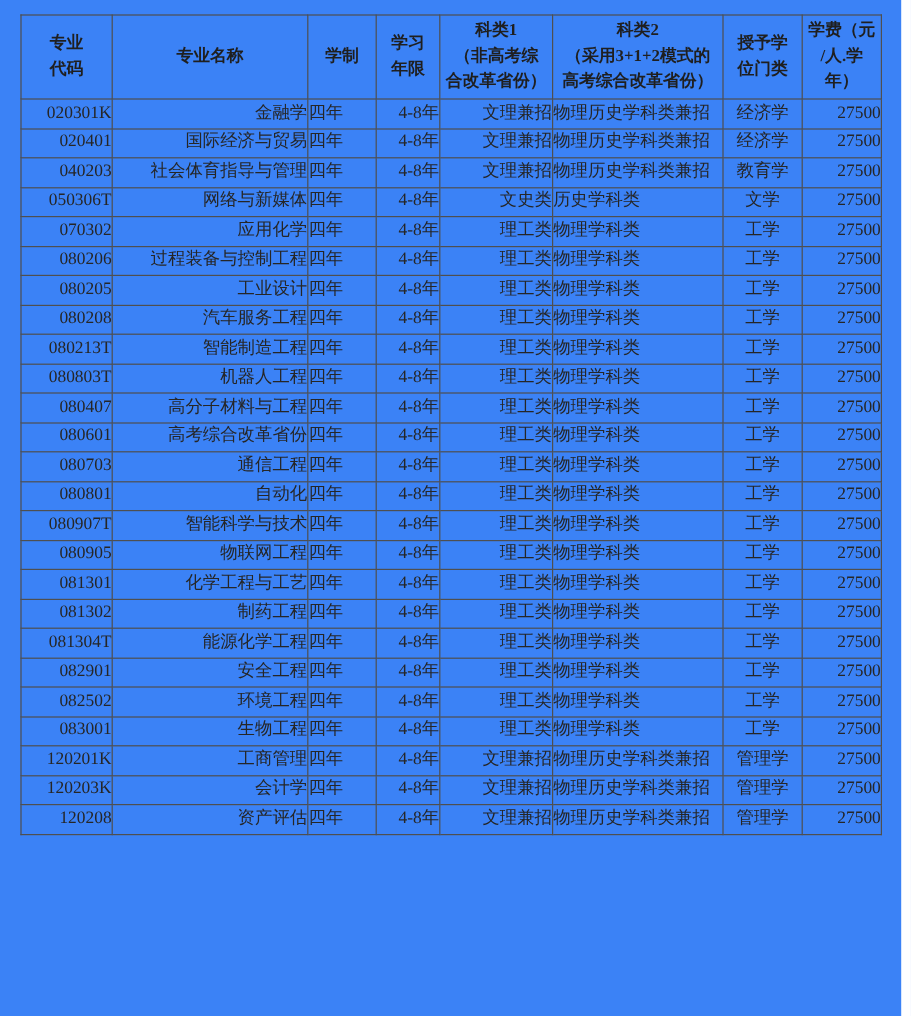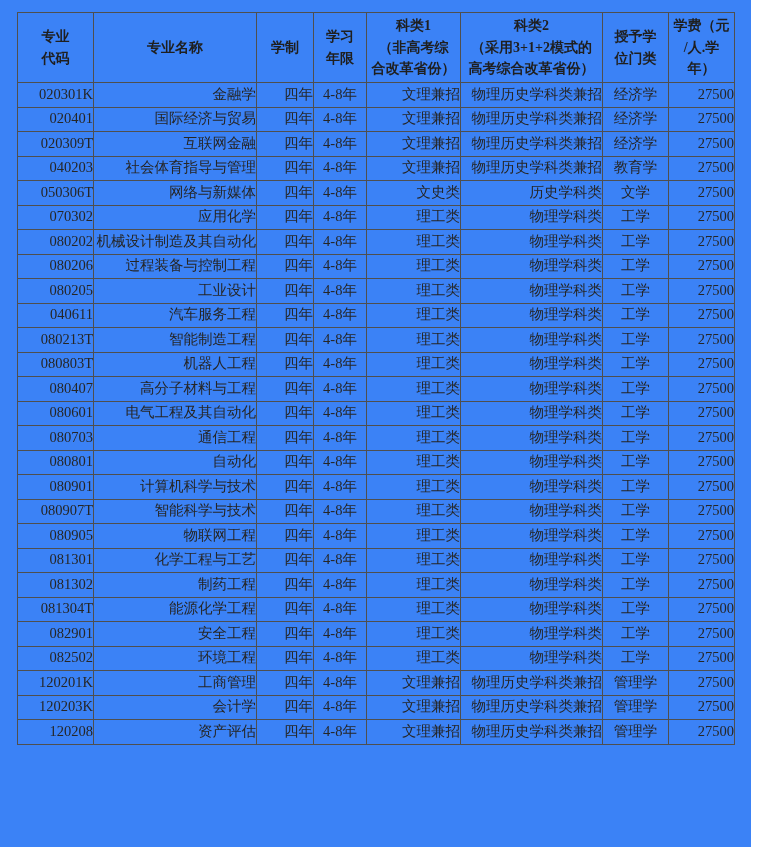--- a/index.html
+++ b/index.html
@@ -49,24 +49,24 @@
     height: 24.5px;
     line-height: 1.1;
     vertical-align: middle;
     white-space: nowrap;
     padding: 0;
     color: #262626;
   }
   
   td.c-code    { text-align: right;  padding-left: 7px;  }
   td.c-name    { text-align: right;  padding-left: 5px;  font-size: 14px; }
-  td.c-duration{ text-align: right; }
-  td.c-years   { text-align: center; margin-top: 38px; }
+  td.c-duration{ text-align: left; }
+  td.c-years   { text-align: right; margin-top: 38px; }
   td.c-cat1    { text-align: right;  padding-left: 9px;  }
-  td.c-cat2    { text-align: right;  padding-left: 7px;  font-size: 14px; margin-top: 32px; }
+  td.c-cat2    { text-align: left;  padding-left: 7px;  font-size: 14px; margin-top: 32px; }
   td.c-degree  { text-align: center;  padding-left: 10px; }
   td.c-tuition { text-align: right;  padding-left: 7px;  }
 </style>
 </head>
 <body>
 
 <div class="sheet">
   <table class="majors">
     <colgroup>
       <col style="width:76px">
@@ -115,30 +115,20 @@
       <td class="c-code">020401</td>
       <td class="c-name">国际经济与贸易</td>
       <td class="c-duration">四年</td>
       <td class="c-years">4-8年</td>
       <td class="c-cat1">文理兼招</td>
       <td class="c-cat2">物理历史学科类兼招</td>
       <td class="c-degree">经济学</td>
       <td class="c-tuition">27500</td>
     </tr>
 
-    <tr>
-      <td class="c-code">020309T</td>
-      <td class="c-name">互联网金融</td>
-      <td class="c-duration">四年</td>
-      <td class="c-years">4-8年</td>
-      <td class="c-cat1">文理兼招</td>
-      <td class="c-cat2">物理历史学科类兼招</td>
-      <td class="c-degree">经济学</td>
-      <td class="c-tuition">27500</td>
-    </tr>
 
     <tr>
       <td class="c-code">040203</td>
       <td class="c-name">社会体育指导与管理</td>
       <td class="c-duration">四年</td>
       <td class="c-years">4-8年</td>
       <td class="c-cat1">文理兼招</td>
       <td class="c-cat2">物理历史学科类兼招</td>
       <td class="c-degree">教育学</td>
       <td class="c-tuition">27500</td>
@@ -159,30 +149,20 @@
       <td class="c-code">070302</td>
       <td class="c-name">应用化学</td>
       <td class="c-duration">四年</td>
       <td class="c-years">4-8年</td>
       <td class="c-cat1">理工类</td>
       <td class="c-cat2">物理学科类</td>
       <td class="c-degree">工学</td>
       <td class="c-tuition">27500</td>
     </tr>
 
-    <tr>
-      <td class="c-code">080202</td>
-      <td class="c-name">机械设计制造及其自动化</td>
-      <td class="c-duration">四年</td>
-      <td class="c-years">4-8年</td>
-      <td class="c-cat1">理工类</td>
-      <td class="c-cat2">物理学科类</td>
-      <td class="c-degree">工学</td>
-      <td class="c-tuition">27500</td>
-    </tr>
 
     <tr>
       <td class="c-code">080206</td>
       <td class="c-name">过程装备与控制工程</td>
       <td class="c-duration">四年</td>
       <td class="c-years">4-8年</td>
       <td class="c-cat1">理工类</td>
       <td class="c-cat2">物理学科类</td>
       <td class="c-degree">工学</td>
       <td class="c-tuition">27500</td>
@@ -193,21 +173,21 @@
       <td class="c-name">工业设计</td>
       <td class="c-duration">四年</td>
       <td class="c-years">4-8年</td>
       <td class="c-cat1">理工类</td>
       <td class="c-cat2">物理学科类</td>
       <td class="c-degree">工学</td>
       <td class="c-tuition">27500</td>
     </tr>
 
     <tr>
-      <td class="c-code">040611</td>
+      <td class="c-code">080208</td>
       <td class="c-name">汽车服务工程</td>
       <td class="c-duration">四年</td>
       <td class="c-years">4-8年</td>
       <td class="c-cat1">理工类</td>
       <td class="c-cat2">物理学科类</td>
       <td class="c-degree">工学</td>
       <td class="c-tuition">27500</td>
     </tr>
 
     <tr>
@@ -238,21 +218,21 @@
       <td class="c-duration">四年</td>
       <td class="c-years">4-8年</td>
       <td class="c-cat1">理工类</td>
       <td class="c-cat2">物理学科类</td>
       <td class="c-degree">工学</td>
       <td class="c-tuition">27500</td>
     </tr>
 
     <tr>
       <td class="c-code">080601</td>
-      <td class="c-name">电气工程及其自动化</td>
+      <td class="c-name">高考综合改革省份</td>
       <td class="c-duration">四年</td>
       <td class="c-years">4-8年</td>
       <td class="c-cat1">理工类</td>
       <td class="c-cat2">物理学科类</td>
       <td class="c-degree">工学</td>
       <td class="c-tuition">27500</td>
     </tr>
 
     <tr>
       <td class="c-code">080703</td>
@@ -269,30 +249,20 @@
       <td class="c-code">080801</td>
       <td class="c-name">自动化</td>
       <td class="c-duration">四年</td>
       <td class="c-years">4-8年</td>
       <td class="c-cat1">理工类</td>
       <td class="c-cat2">物理学科类</td>
       <td class="c-degree">工学</td>
       <td class="c-tuition">27500</td>
     </tr>
 
-    <tr>
-      <td class="c-code">080901</td>
-      <td class="c-name">计算机科学与技术</td>
-      <td class="c-duration">四年</td>
-      <td class="c-years">4-8年</td>
-      <td class="c-cat1">理工类</td>
-      <td class="c-cat2">物理学科类</td>
-      <td class="c-degree">工学</td>
-      <td class="c-tuition">27500</td>
-    </tr>
 
     <tr>
       <td class="c-code">080907T</td>
       <td class="c-name">智能科学与技术</td>
       <td class="c-duration">四年</td>
       <td class="c-years">4-8年</td>
       <td class="c-cat1">理工类</td>
       <td class="c-cat2">物理学科类</td>
       <td class="c-degree">工学</td>
       <td class="c-tuition">27500</td>
@@ -357,20 +327,30 @@
       <td class="c-code">082502</td>
       <td class="c-name">环境工程</td>
       <td class="c-duration">四年</td>
       <td class="c-years">4-8年</td>
       <td class="c-cat1">理工类</td>
       <td class="c-cat2">物理学科类</td>
       <td class="c-degree">工学</td>
       <td class="c-tuition">27500</td>
     </tr>
 
+    <tr>
+      <td class="c-code">083001</td>
+      <td class="c-name">生物工程</td>
+      <td class="c-duration">四年</td>
+      <td class="c-years">4-8年</td>
+      <td class="c-cat1">理工类</td>
+      <td class="c-cat2">物理学科类</td>
+      <td class="c-degree">工学</td>
+      <td class="c-tuition">27500</td>
+    </tr>
 
     <tr>
       <td class="c-code">120201K</td>
       <td class="c-name">工商管理</td>
       <td class="c-duration">四年</td>
       <td class="c-years">4-8年</td>
       <td class="c-cat1">文理兼招</td>
       <td class="c-cat2">物理历史学科类兼招</td>
       <td class="c-degree">管理学</td>
       <td class="c-tuition">27500</td>

